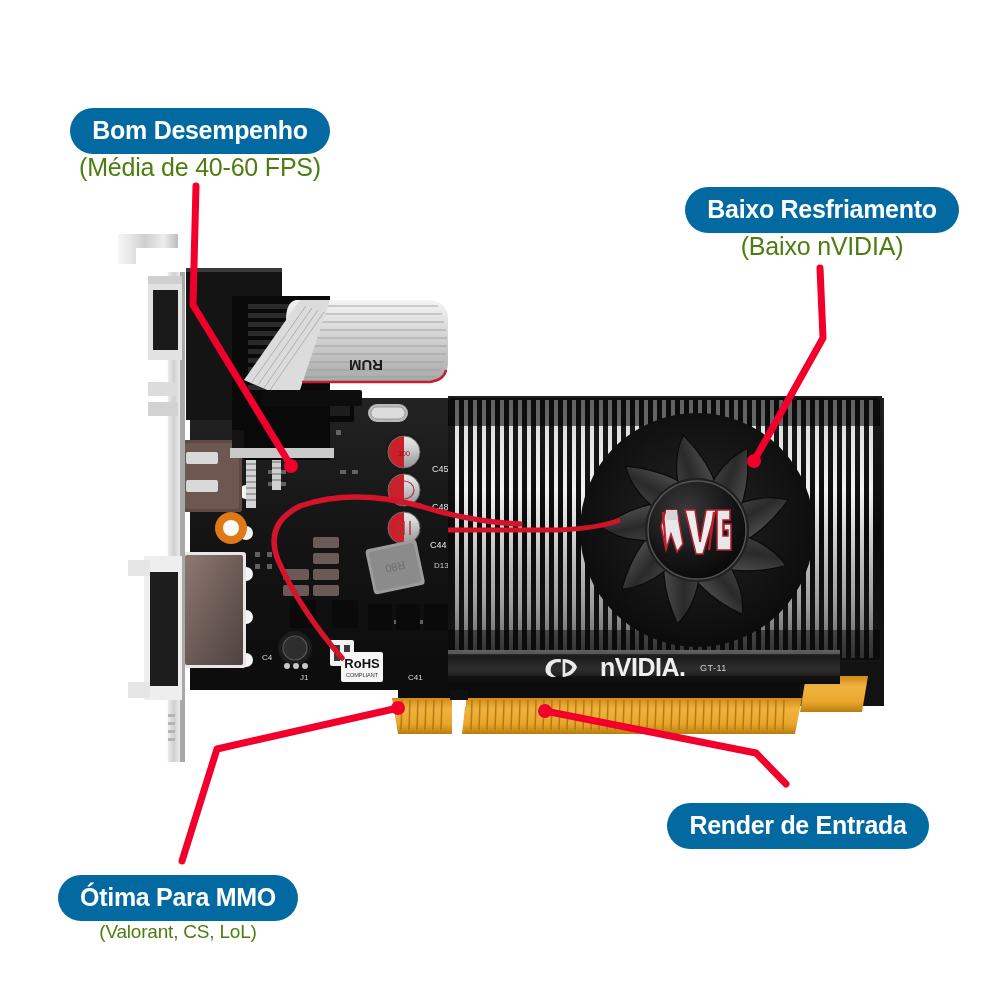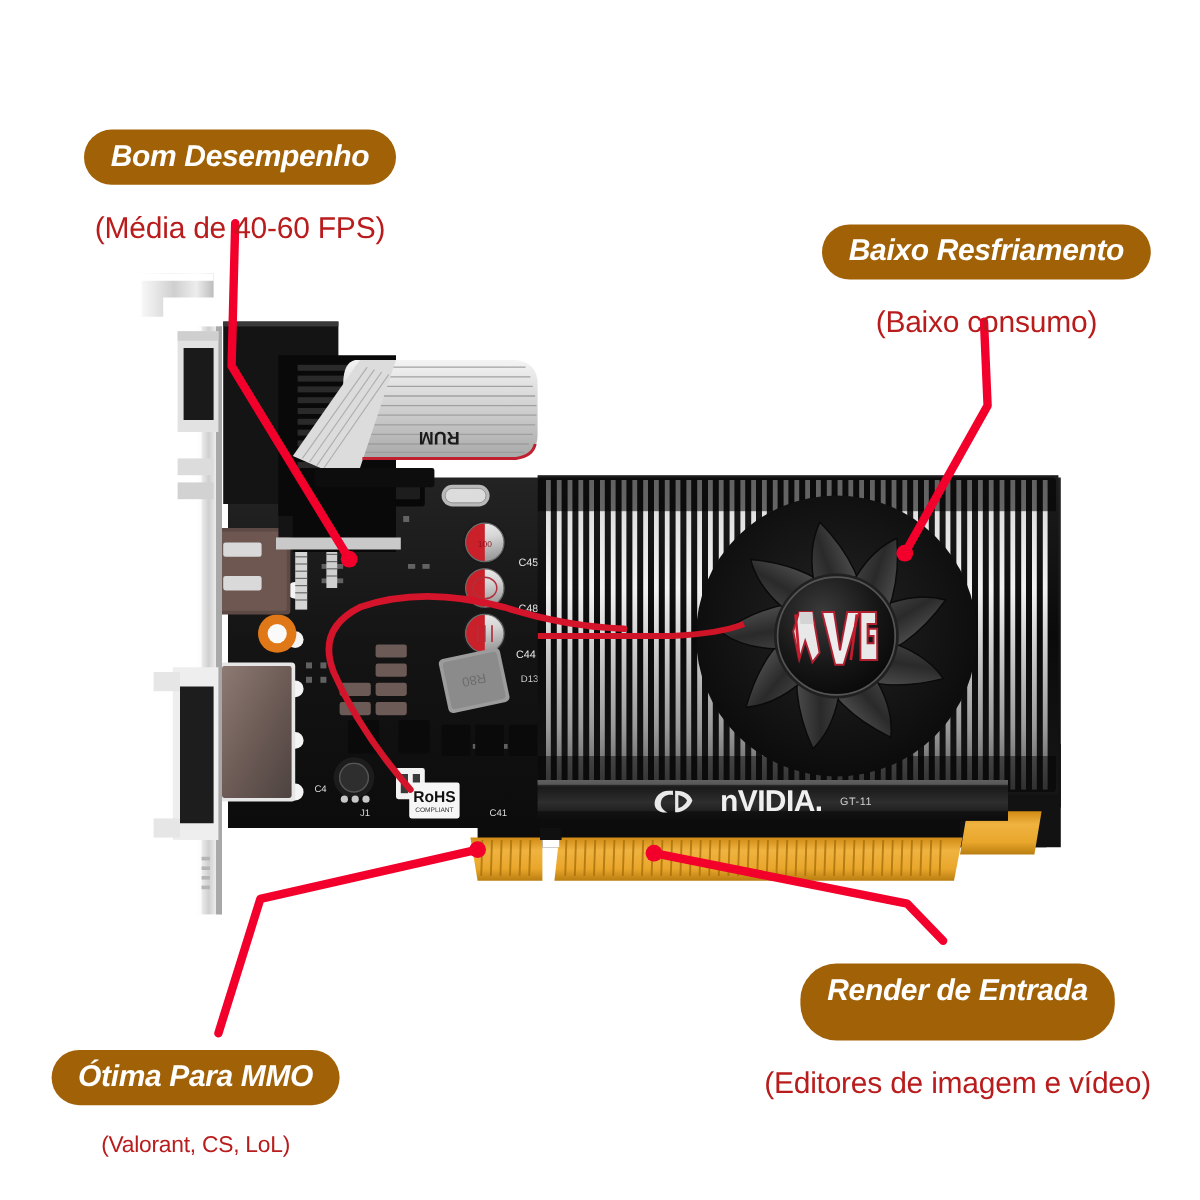--- a/index.html
+++ b/index.html
@@ -13,53 +13,52 @@
   }
   #stage{position:absolute;left:0;top:0;width:1000px;height:1000px;}
 
   
   #art{position:absolute;left:0;top:0;width:1000px;height:1000px;}
 
   
   .callout{position:absolute;text-align:center;}
   .pill{
     display:inline-block;
-    background:#a16207;
+    background:#0369a1;
     color:#ffffff;
     border-radius:30px;
     font-weight:bold;
     letter-spacing:-0.3px;
     white-space:nowrap;
     line-height:1;
-    font-style:italic;
   }
   .sub{
     display:block;
-    color:#b91c1c;
+    color:#4d7c0f;
     white-space:nowrap;
     line-height:1;
-    margin-top:24px;
+    margin-top:1px;
     letter-spacing:-0.2px;
   }
 
   
   #co-perf{left:50px;  top:108px;  width:300px;}
   #co-perf .pill{font-size:25px;padding:10px 22px 11px;}
   #co-perf .sub{font-size:25px;}
 
   #co-cool{left:672px; top:187px;  width:300px;}
   #co-cool .pill{font-size:25px;padding:10px 22px 11px;}
   #co-cool .sub{font-size:25px;}
 
-  #co-mmo{left:18px;   top:875px;  width:290px;text-align:center;}
+  #co-mmo{left:33px;   top:875px;  width:290px;text-align:center;}
   #co-mmo .pill{font-size:25px;padding:10px 22px 11px;}
   #co-mmo .sub{font-size:19px;}
 
   #co-render{left:608px; top:803px; width:380px;}
-  #co-render .pill{font-size:25px;padding:10px 22px 29px;}
+  #co-render .pill{font-size:25px;padding:10px 22px 11px;}
   #co-render .sub{font-size:25px;}
 </style>
 </head>
 <body>
 
 <div id="stage">
 
   <svg id="art" viewBox="0 0 1000 1000">
     <defs>
 
@@ -617,26 +616,25 @@
     </g>
   </svg>
 
   <div class="callout" id="co-perf">
     <span class="pill">Bom Desempenho</span>
     <span class="sub">(Média de 40-60 FPS)</span>
   </div>
 
   <div class="callout" id="co-cool">
     <span class="pill">Baixo Resfriamento</span>
-    <span class="sub">(Baixo consumo)</span>
+    <span class="sub">(Baixo nVIDIA)</span>
   </div>
 
   <div class="callout" id="co-mmo">
     <span class="pill">Ótima Para MMO</span>
     <span class="sub">(Valorant, CS, LoL)</span>
   </div>
 
   <div class="callout" id="co-render">
     <span class="pill">Render de Entrada</span>
-    <span class="sub">(Editores de imagem e vídeo)</span>
   </div>
 
 </div>
 
 </body></html>

